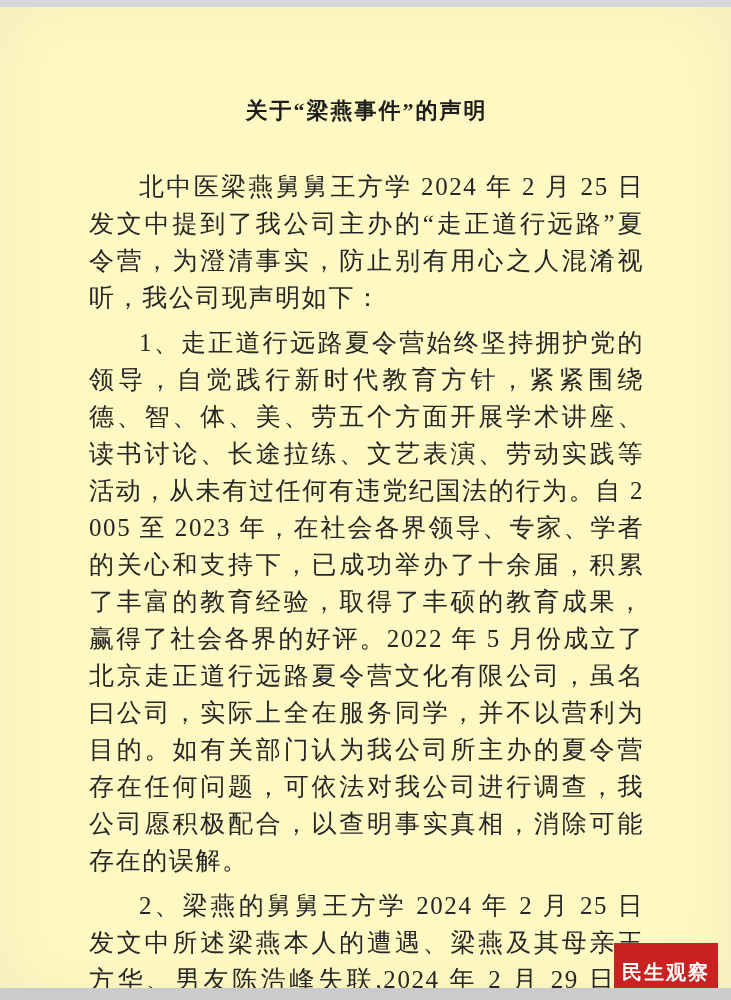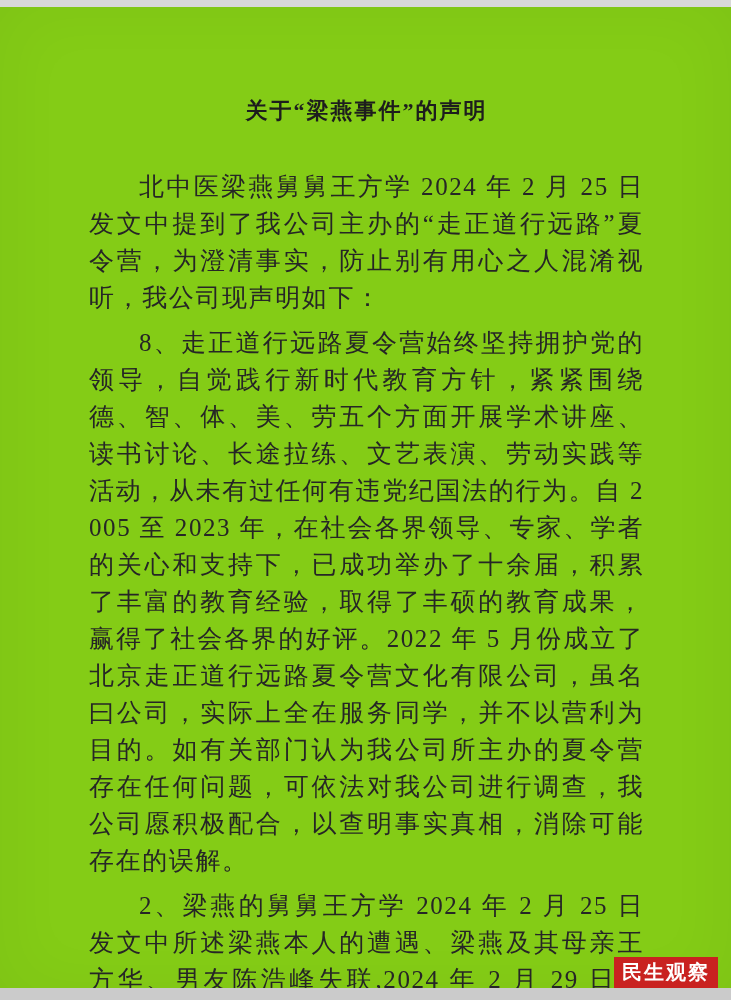--- a/index.html
+++ b/index.html
@@ -5,21 +5,21 @@
   * { margin: 0; padding: 0; box-sizing: border-box; }
   html, body { width: 731px; height: 1000px; }
   body {
     font-family: "Liberation Serif", "DejaVu Serif", serif;
     background: #e9e9e9;
   }
   .photo {
     position: relative;
     width: 731px;
     height: 1000px;
-    background: #84cc16;
+    background: #fef9c3;
     overflow: hidden;
     box-shadow: inset 0 0 70px rgba(0,0,0,0.05);
   }
   .band { position: absolute; left: 0; right: 0; z-index: 3; }
   .band-top { top: 0; height: 7px; background: #d8d8d8; }
   .band-bottom { bottom: 0; height: 12px; background: #cbcbcb; }
   .doc {
     position: absolute;
     left: 89px;
     right: 87px;
@@ -48,37 +48,37 @@
     position: absolute;
     right: 13px;
     bottom: 12px;
     z-index: 4;
     background: #c92220;
     color: #ffffff;
     font-family: "Liberation Sans", "DejaVu Sans", sans-serif;
     font-weight: bold;
     font-size: 20px;
     letter-spacing: 2px;
-    padding: 3px 8px 4px 8px;
+    padding: 17px 8px 4px 8px;
     line-height: 24px;
     text-align: right;
   }
 </style>
 </head>
 <body>
 
 <div class="photo">
   <div class="band band-top"></div>
 
   <div class="doc">
     <h1 class="title">关于“梁燕事件”的声明</h1>
 
     <p class="para">北中医梁燕舅舅王方学 2024 年 2 月 25 日发文中提到了我公司主办的“走正道行远路”夏令营，为澄清事实，防止别有用心之人混淆视听，我公司现声明如下：</p>
 
-    <p class="para">8、走正道行远路夏令营始终坚持拥护党的领导，自觉践行新时代教育方针，紧紧围绕德、智、体、美、劳五个方面开展学术讲座、读书讨论、长途拉练、文艺表演、劳动实践等活动，从未有过任何有违党纪国法的行为。自 2005 至 2023 年，在社会各界领导、专家、学者的关心和支持下，已成功举办了十余届，积累了丰富的教育经验，取得了丰硕的教育成果，赢得了社会各界的好评。2022 年 5 月份成立了北京走正道行远路夏令营文化有限公司，虽名曰公司，实际上全在服务同学，并不以营利为目的。如有关部门认为我公司所主办的夏令营存在任何问题，可依法对我公司进行调查，我公司愿积极配合，以查明事实真相，消除可能存在的误解。</p>
+    <p class="para">1、走正道行远路夏令营始终坚持拥护党的领导，自觉践行新时代教育方针，紧紧围绕德、智、体、美、劳五个方面开展学术讲座、读书讨论、长途拉练、文艺表演、劳动实践等活动，从未有过任何有违党纪国法的行为。自 2005 至 2023 年，在社会各界领导、专家、学者的关心和支持下，已成功举办了十余届，积累了丰富的教育经验，取得了丰硕的教育成果，赢得了社会各界的好评。2022 年 5 月份成立了北京走正道行远路夏令营文化有限公司，虽名曰公司，实际上全在服务同学，并不以营利为目的。如有关部门认为我公司所主办的夏令营存在任何问题，可依法对我公司进行调查，我公司愿积极配合，以查明事实真相，消除可能存在的误解。</p>
 
     <p class="para">2、梁燕的舅舅王方学 2024 年 2 月 25 日发文中所述梁燕本人的遭遇、梁燕及其母亲王方华、男友陈浩峰失联,2024 年 2 月 29 日网友“珠穆朗玛峰”发文所述梁燕的舅舅王方学被带走等信息受到很多网友的关注。我公司呼吁所有关心、爱护梁燕的网友务必站在拥护党和政府的立场上理性表达自己的意见，个别人的做法不能视为整个单位的意志，切不可把个别等同一般，把局部当做整体；务必要相信党、</p>
   </div>
 
   <div class="watermark">
     <span>民生观察</span>
   </div>
 
   <div class="band band-bottom"></div>
 </div>

